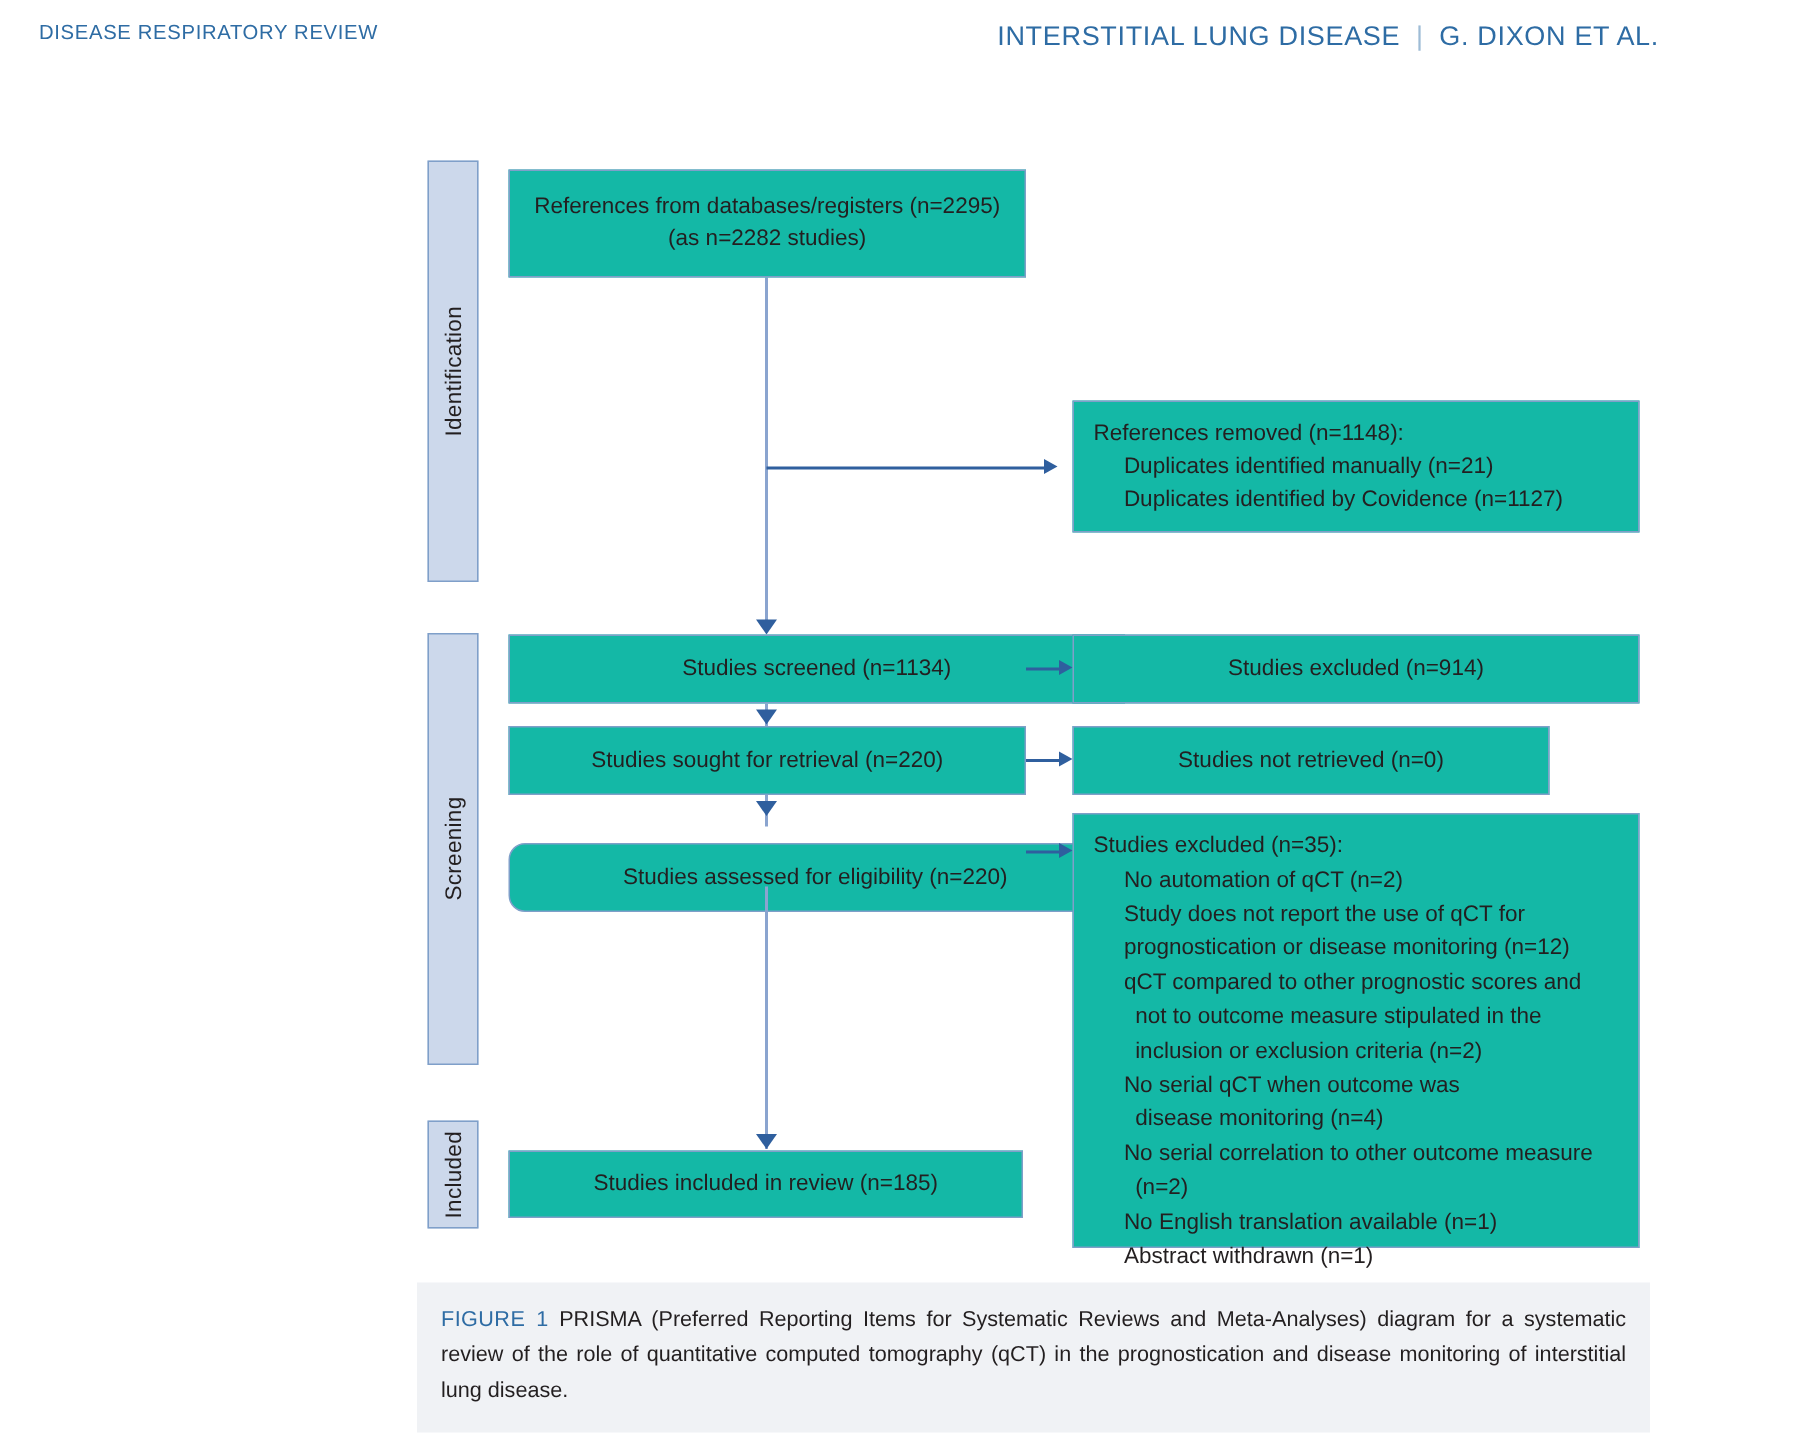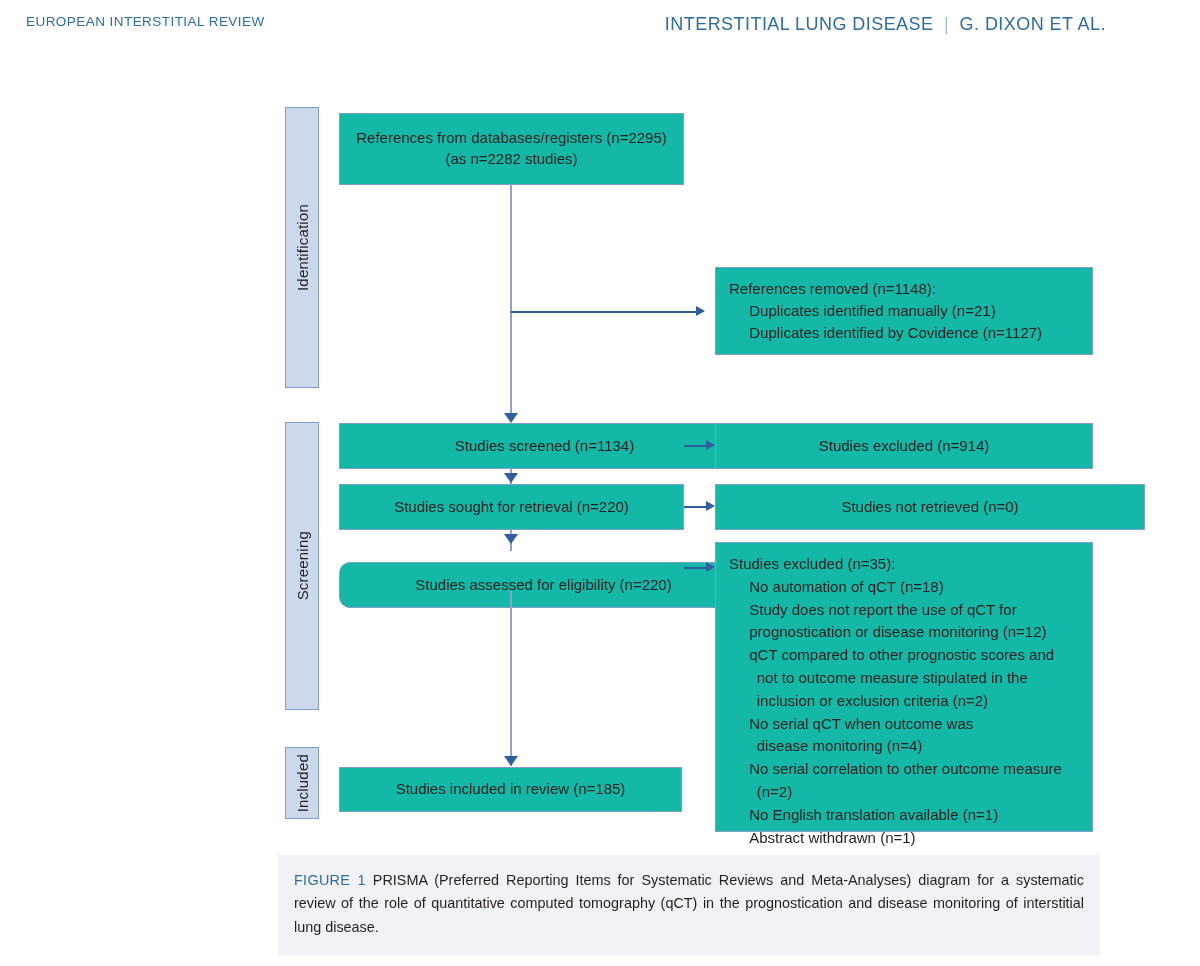--- a/index.html
+++ b/index.html
@@ -108,21 +108,21 @@
     font-size:14.4px;line-height:1.62;
     color:#231f20;
     text-align:justify;
   }
   .caption .figlabel{color:#2e6ca4;font-weight:400;letter-spacing:.3px;}
 </style>
 </head>
 <body>
 
 <div class="running-head">
-  <div class="rh-left">EUROPEAN INTERSTITIAL REVIEW</div>
+  <div class="rh-left">DISEASE RESPIRATORY REVIEW</div>
   <div class="rh-right">
     <span>INTERSTITIAL LUNG DISEASE</span>
     <span class="rh-sep">|</span>
     <span>G. DIXON ET AL.</span>
   </div>
 </div>
 
 <div class="figure">
 
   <div class="stage-tab" style="left:285px;top:59px;width:34px;height:281px;">
@@ -172,37 +172,37 @@
   </div>
 
   <div class="vline" style="left:510px;top:421px;height:21px;"></div>
   <div class="arrow-down" style="left:504px;top:425px;"></div>
 
   <div class="fbox" style="left:339px;top:436px;width:345px;height:46px;">
     <div class="ctr">Studies sought for retrieval (n=220)</div>
   </div>
   <div class="hline" style="left:684px;top:458px;width:23px;"></div>
   <div class="arrow-right" style="left:706px;top:453px;"></div>
-  <div class="fbox" style="left:715px;top:436px;width:430px;height:46px;">
+  <div class="fbox" style="left:715px;top:436px;width:318px;height:46px;">
     <div class="ctr">Studies not retrieved (n=0)</div>
   </div>
 
   <div class="vline" style="left:510px;top:482px;height:21px;"></div>
   <div class="arrow-down" style="left:504px;top:486px;"></div>
 
   <div class="fbox" style="left:339px;top:514px;width:409px;height:46px;border-radius:11px;">
     <div class="ctr">Studies assessed for eligibility (n=220)</div>
   </div>
   <div class="hline" style="left:684px;top:519px;width:23px;"></div>
   <div class="arrow-right" style="left:706px;top:514px;"></div>
 
   <div class="fbox" style="left:715px;top:494px;width:378px;height:290px;">
     <div class="lft-top">
       <div>Studies excluded (n=35):</div>
-      <span class="ind1">No automation of qCT (n=18)</span>
+      <span class="ind1">No automation of qCT (n=2)</span>
       <span class="ind1">Study does not report the use of qCT for</span>
       <span class="ind1">prognostication or disease monitoring (n=12)</span>
       <span class="ind1">qCT compared to other prognostic scores and</span>
       <span class="ind2">not to outcome measure stipulated in the</span>
       <span class="ind2">inclusion or exclusion criteria (n=2)</span>
       <span class="ind1">No serial qCT when outcome was</span>
       <span class="ind2">disease monitoring (n=4)</span>
       <span class="ind1">No serial correlation to other outcome measure</span>
       <span class="ind2">(n=2)</span>
       <span class="ind1">No English translation available (n=1)</span>

